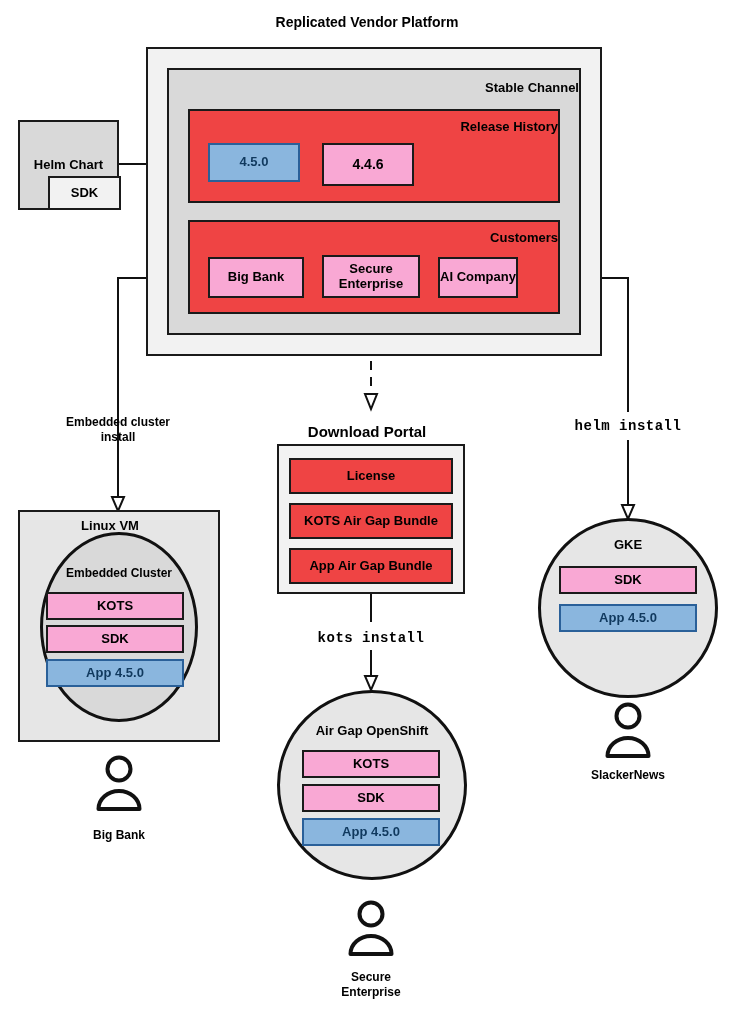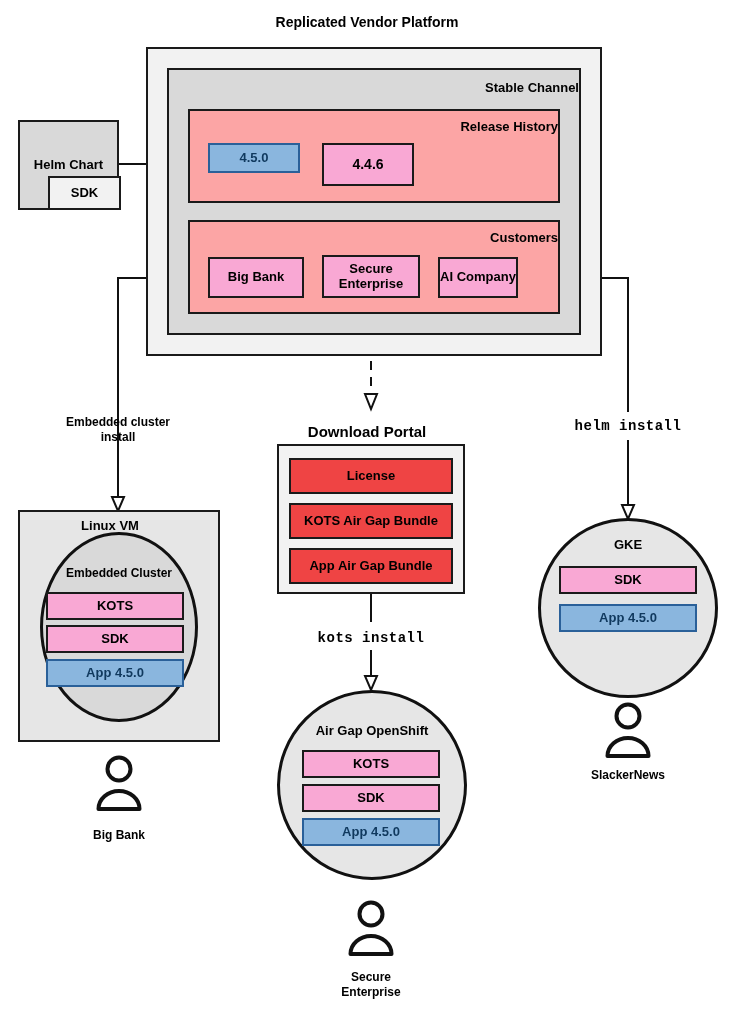--- a/index.html
+++ b/index.html
@@ -29,21 +29,21 @@
     white-space: pre-line;
   }
   .bx.titled {
     align-items: flex-start;
     justify-content: center;
   }
 
   .fill-white  { background: #f9a8d4; }
   .fill-l1     { background: #f2f2f2; }  
   .fill-l2     { background: #d9d9d9; }  
-  .fill-l3     { background: #fca5a5; }  
+  .fill-l3     { background: #ef4444; }  
   .fill-l4     { background: #e6e6e6; }  
   .fill-l5     { background: #d9d9d9; }  
   .fill-dl     { background: #f2f2f2; }  
   .fill-dlitem { background: #ef4444; }
 
   .blue {
     background: #8ab6de;
     border-color: #2a6099;
     color: #10395e;
   }
@@ -121,21 +121,21 @@
   <div class="bx fill-l1" style="left:146px; top:47px; width:456px; height:309px;"></div>
 
   <div class="bx fill-l2 titled" style="left:167px; top:68px; width:414px; height:267px; font-size:13px; padding-top:10px;">
     <span class="grouplabel" style="left:0; right:0; top:10px; font-size:13px;">Stable Channel</span>
   </div>
 
   <div class="bx fill-l3 titled" style="left:188px; top:109px; width:372px; height:94px;">
     <span class="grouplabel" style="left:0; right:0; top:8px; font-size:13px;">Release History</span>
   </div>
 
-  <div class="bx blue" style="left:208px; top:143px; width:92px; height:30px; font-size:13px;">4.5.0</div>
+  <div class="bx blue" style="left:208px; top:143px; width:92px; height:39px; font-size:13px;">4.5.0</div>
 
   <div class="bx fill-white" style="left:322px; top:143px; width:92px; height:43px; font-size:14px;">4.4.6</div>
 
   <div class="bx fill-l3 titled" style="left:188px; top:220px; width:372px; height:94px;">
     <span class="grouplabel" style="left:0; right:0; top:8px; font-size:13px;">Customers</span>
   </div>
 
   <div class="bx fill-white" style="left:208px; top:257px; width:96px; height:41px; font-size:13px;">Big Bank</div>
 
   <div class="bx fill-white" style="left:322px; top:255px; width:98px; height:43px; font-size:13px;">Secure

